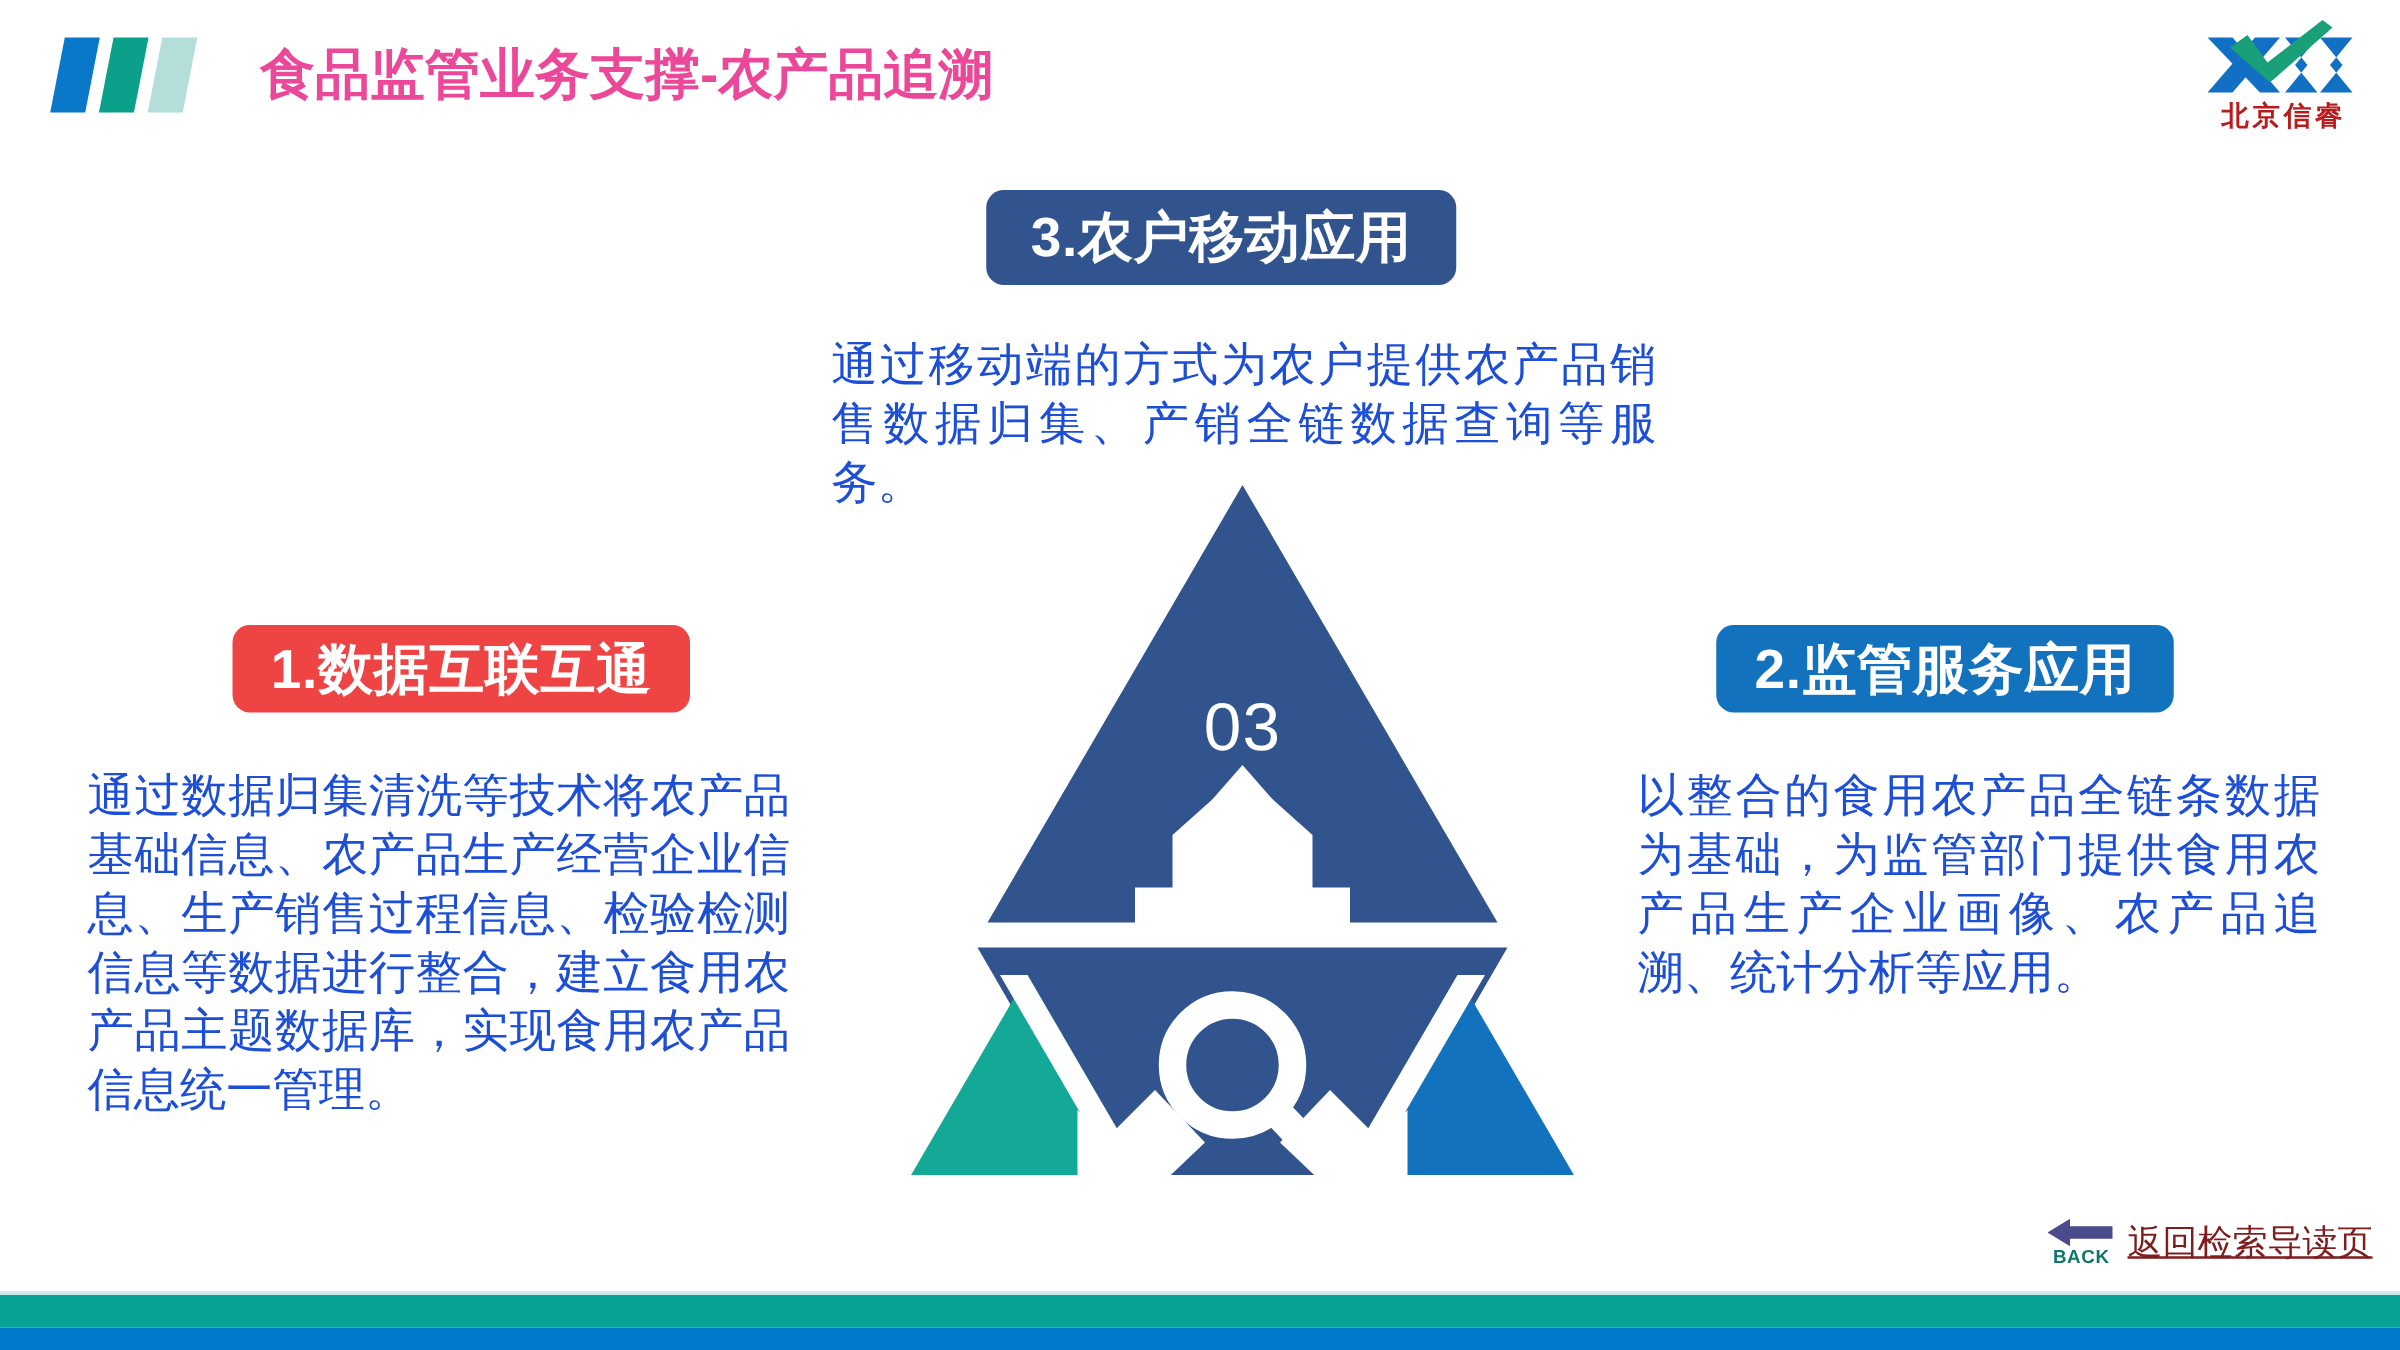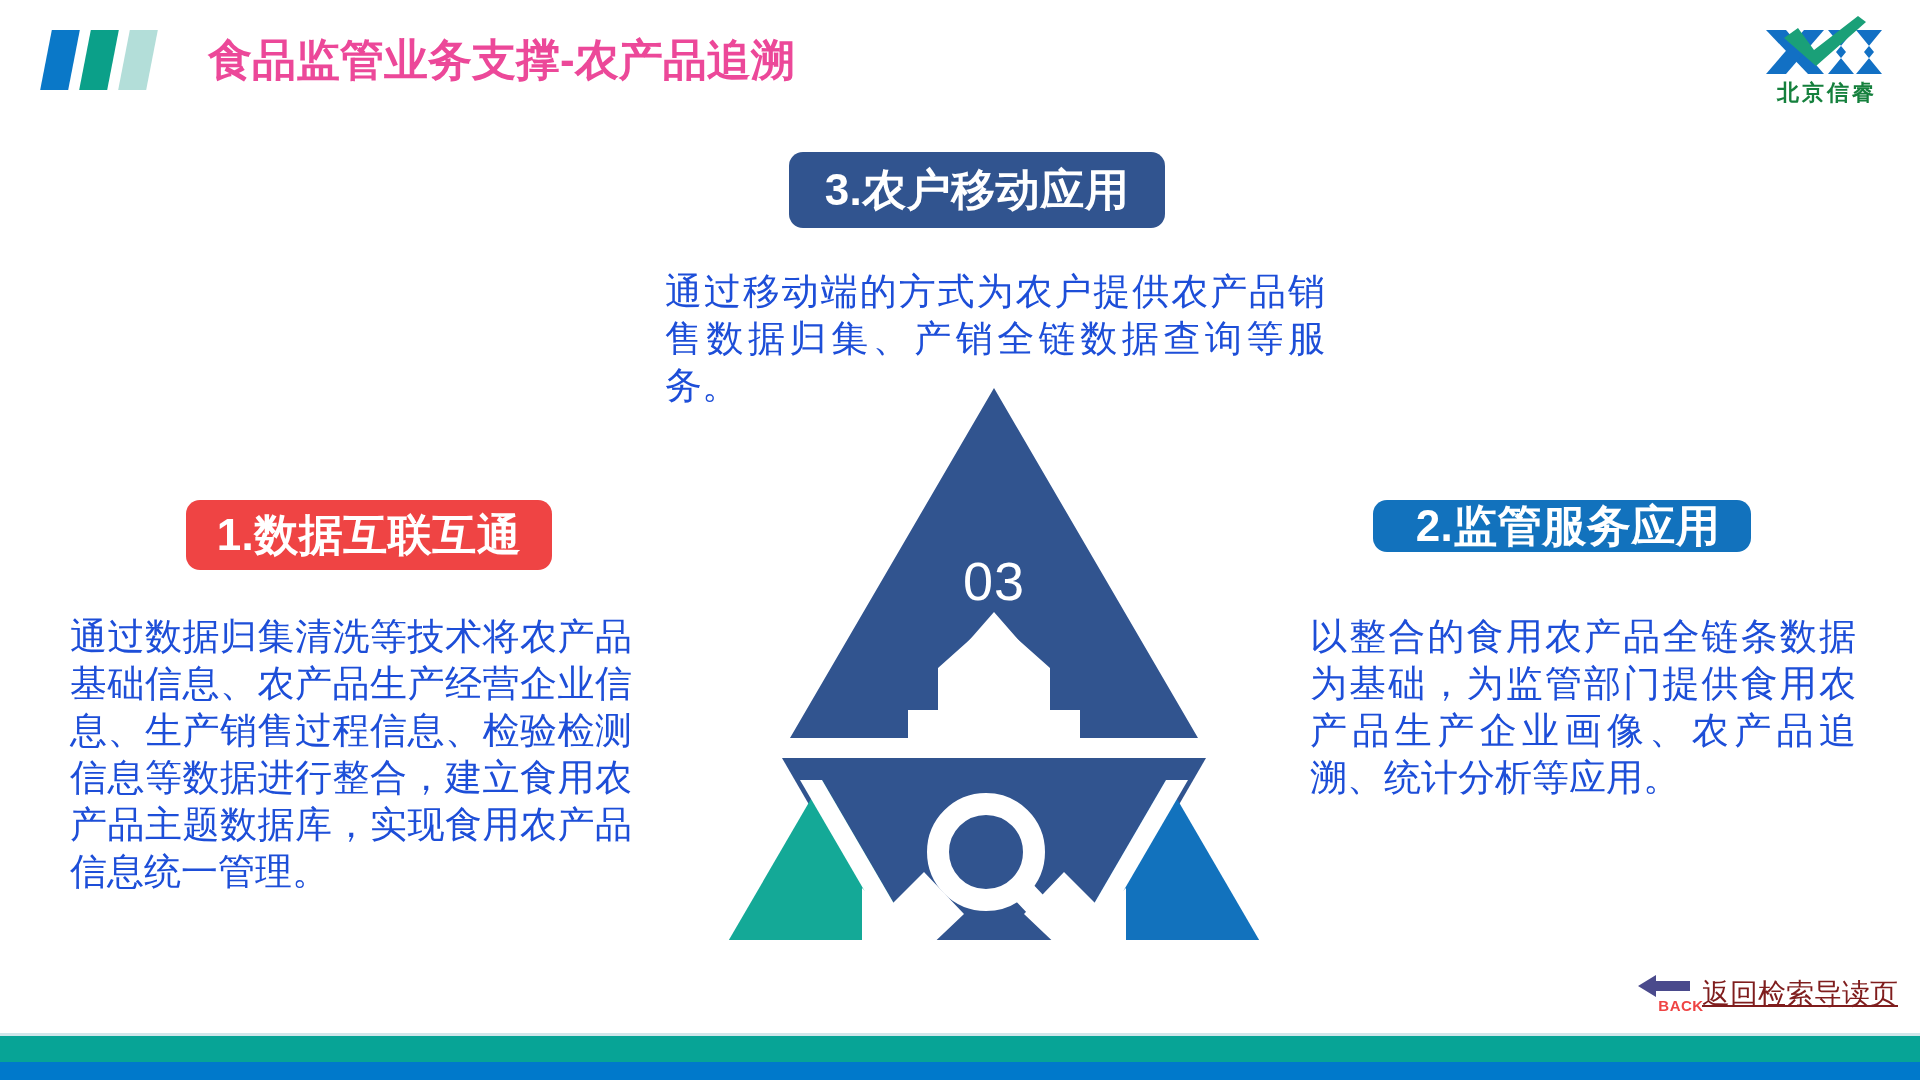--- a/index.html
+++ b/index.html
@@ -62,21 +62,21 @@
     height: 62px;
   }
   .logo-text {
     position: absolute;
     left: 0;
     top: 62px;
     width: 150px;
     text-align: center;
     font-size: 22px;
     font-weight: bold;
-    color: #15803d;
+    color: #b91c1c;
     letter-spacing: 3px;
   }
 
   
   .callout {
     position: absolute;
     border-radius: 14px;
     color: #ffffff;
     font-size: 44px;
     font-weight: bold;
@@ -85,23 +85,22 @@
     justify-content: center;
     letter-spacing: 0.5px;
   }
   .callout.c1 {
     left: 186px;  top: 500px;
     width: 366px; height: 70px;
     background: #ef4444;
   }
   .callout.c2 {
     left: 1373px; top: 500px;
-    width: 366px; height: 52px;
+    width: 366px; height: 70px;
     background: #1272bd;
-    padding-left: 12px;
   }
   .callout.c3 {
     left: 789px;  top: 152px;
     width: 376px; height: 76px;
     background: #31548f;
   }
 
   
   .body-text {
     position: absolute;
@@ -149,23 +148,22 @@
     height: 42px;
   }
   .back-icon .arrow { position: absolute; left: 0; top: 2px; }
   .back-icon .lbl {
     position: absolute;
     left: 0; top: 24px;
     width: 54px;
     text-align: center;
     font-size: 15px;
     font-weight: bold;
-    color: #ef4444;
+    color: #0f766e;
     letter-spacing: 0.5px;
-    margin-left: 16px;
   }
   .back-label {
     font-size: 28px;
     color: #7f1d1d;
     text-decoration: underline;
     white-space: nowrap;
   }
 
   
   .footer-band {

